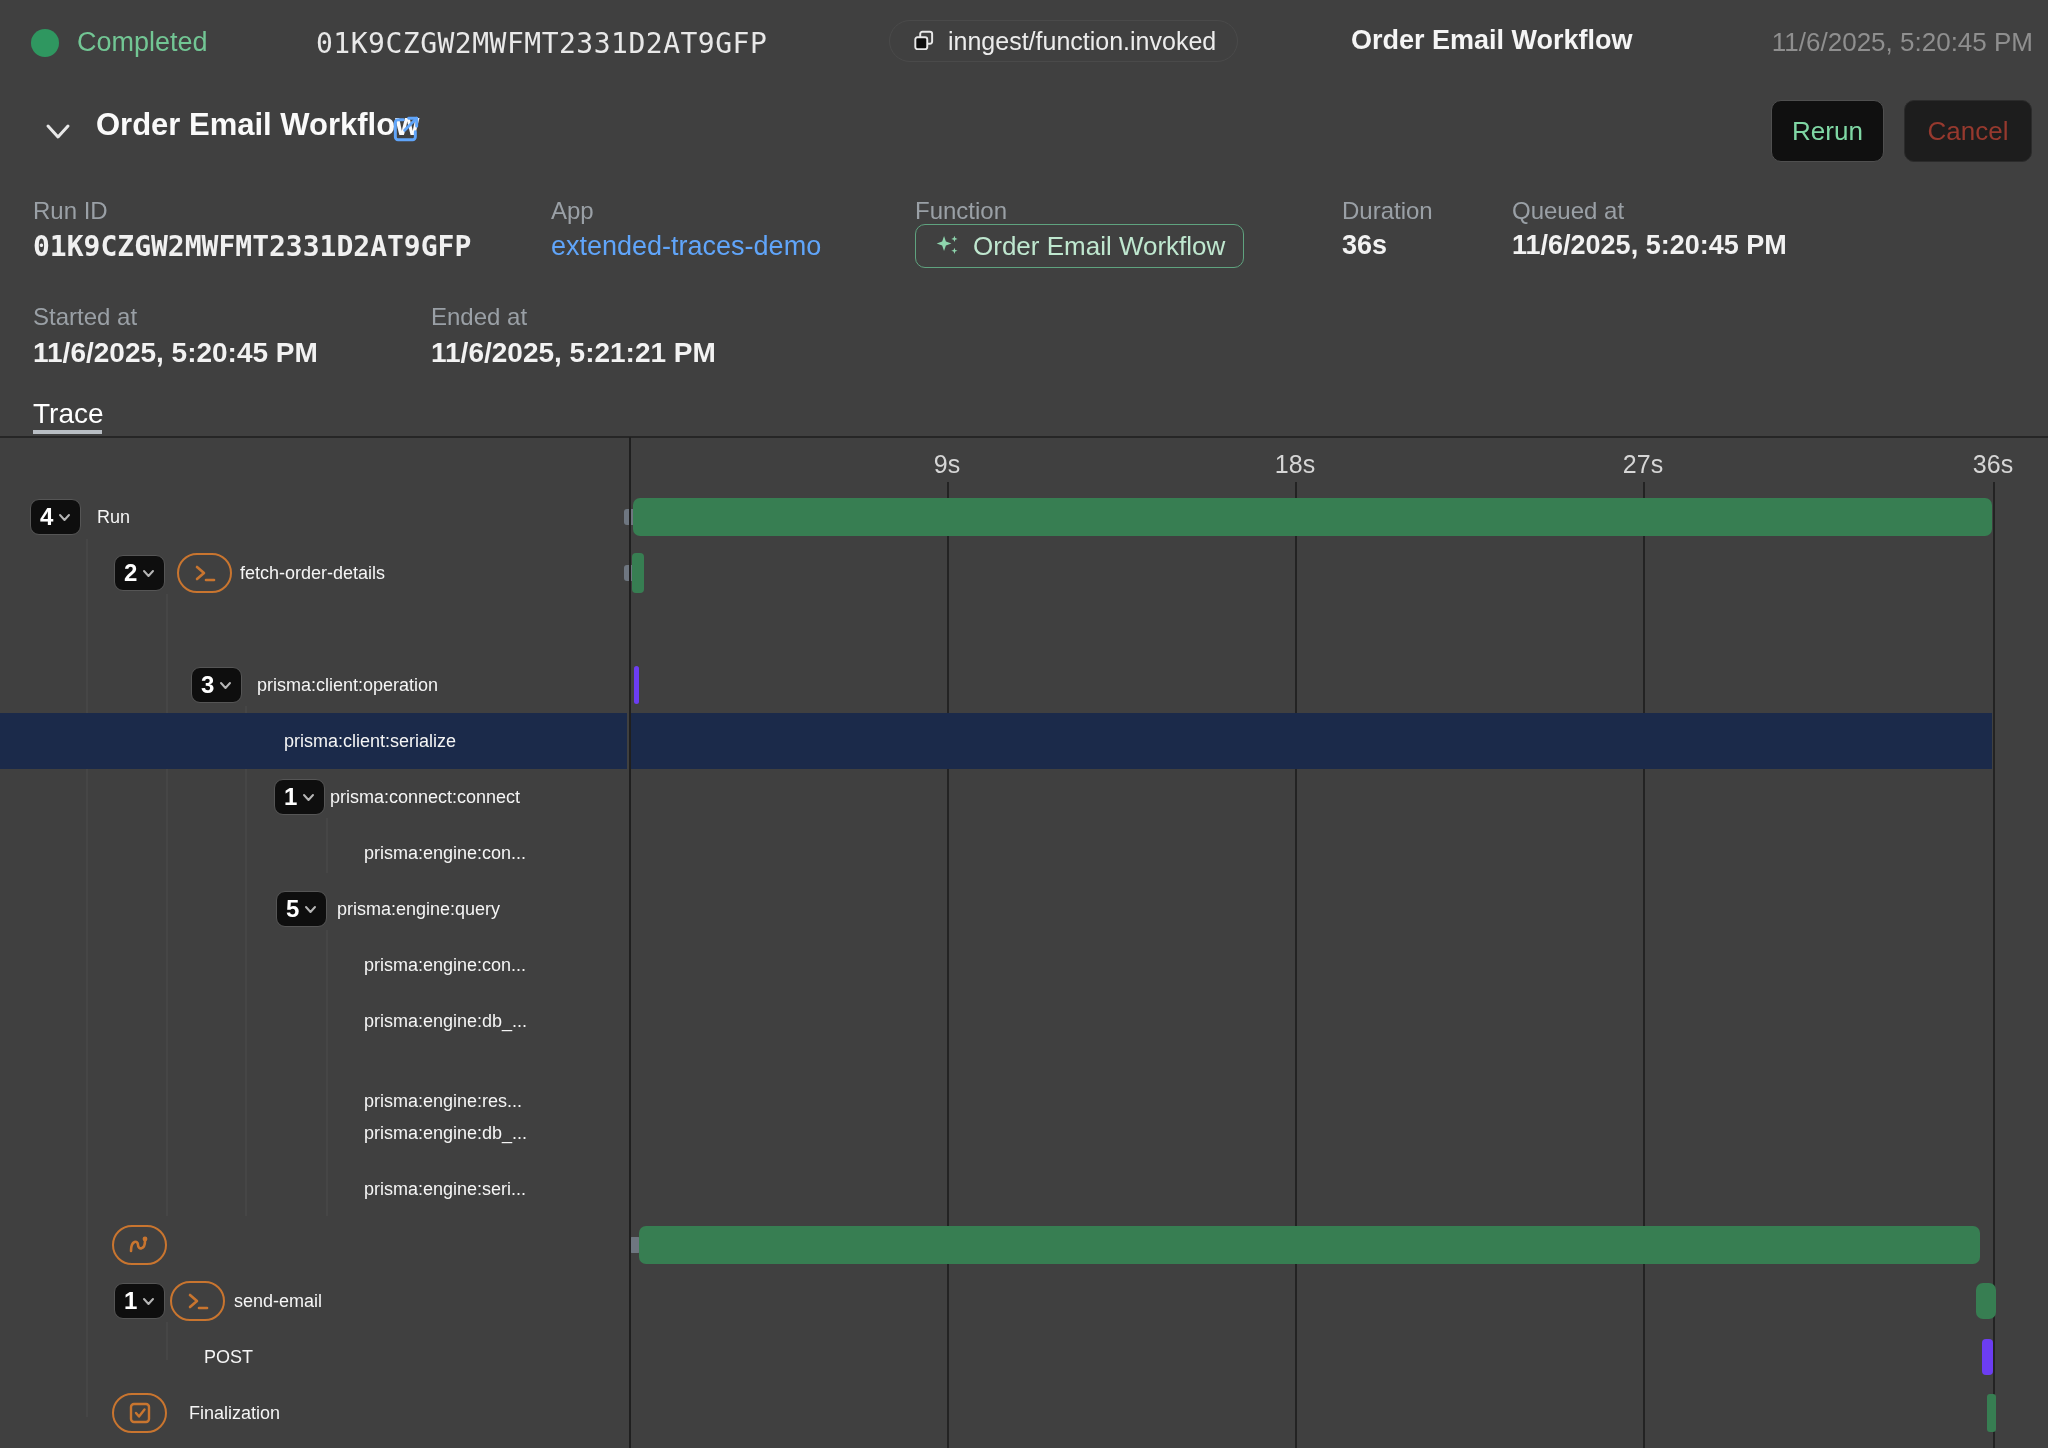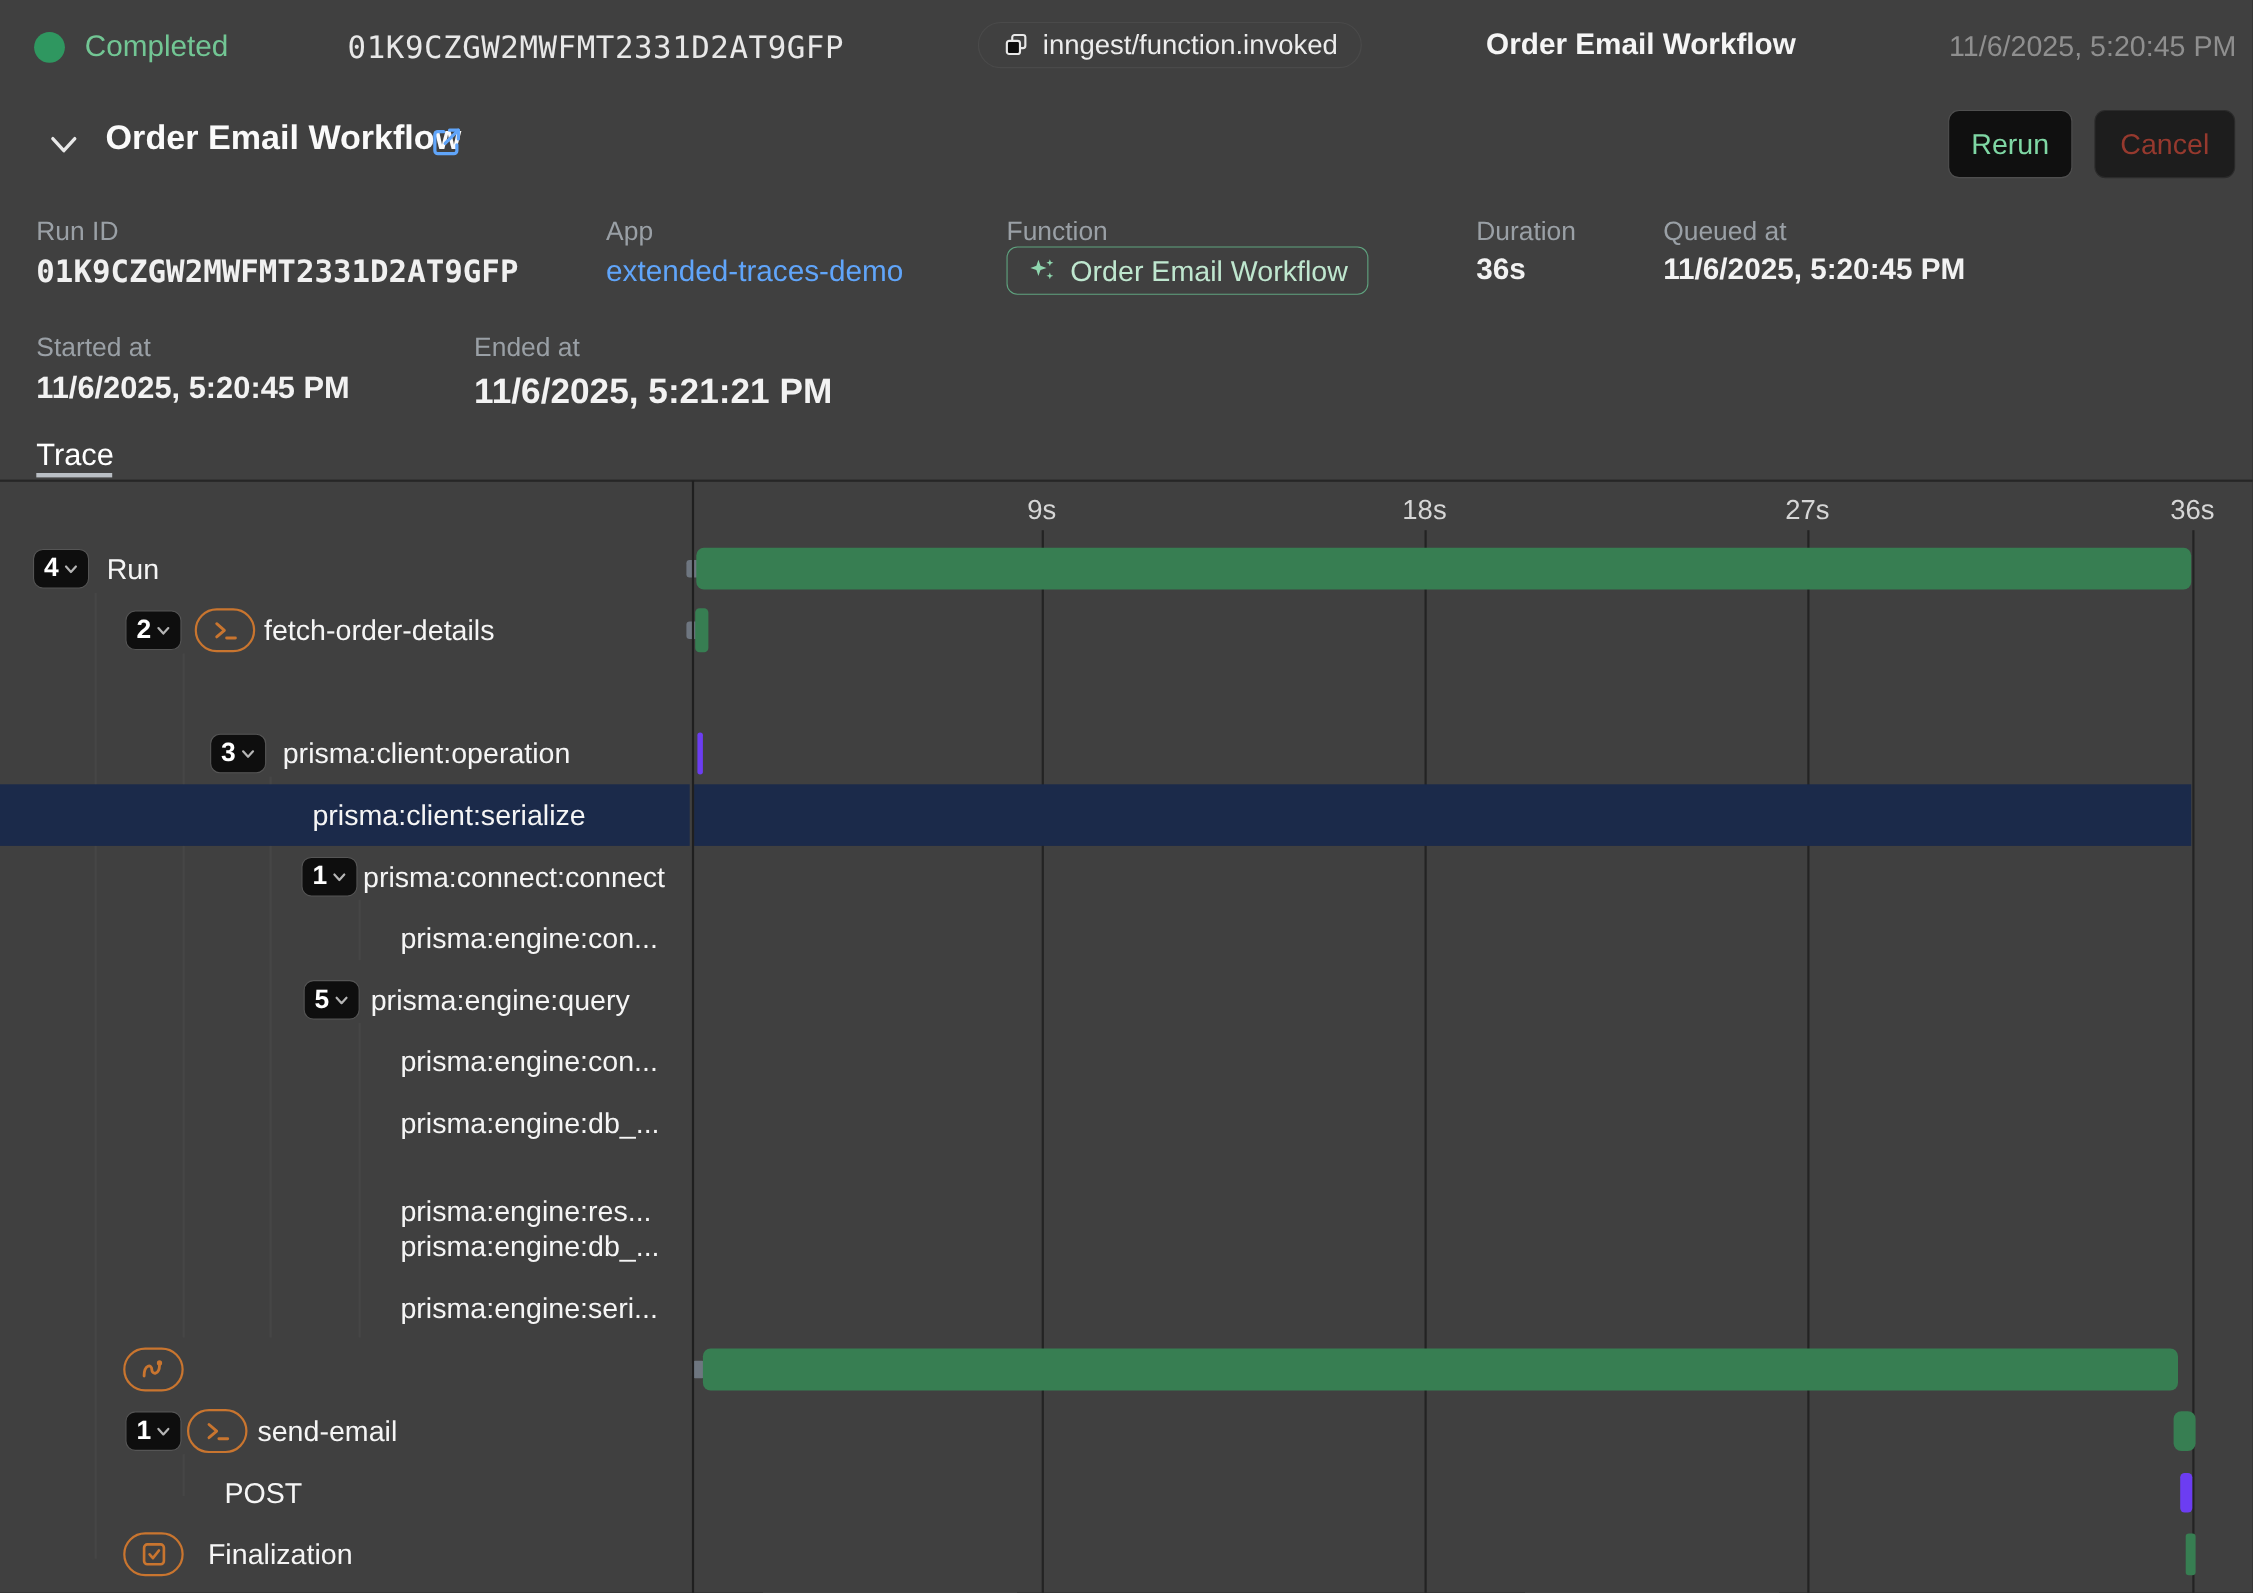--- a/index.html
+++ b/index.html
@@ -42,21 +42,21 @@
   .tab-underline { left:33px; top:430px; width:69px; height:4px; background:#b9bec4; }
   .tab-divider { left:0; top:436px; width:2048px; height:2px; background:#262626; }
 
   
   .tick { top:450px; font-size:25px; color:#d6d6d6; transform:translateX(-50%); }
   .gridline { top:482px; width:2px; height:966px; background:#232323; }
   .panel-divider { left:629px; top:437px; width:2px; height:1011px; background:#1f1f1f; }
   .guide { width:2px; background:#464646; }
   .trace-row { left:0; width:2048px; height:56px; position:absolute; cursor:pointer; }
   .hl { position:absolute; top:0; height:56px; background:#1b2a4a; }
-  .row-label { position:absolute; top:0; line-height:56px; font-size:26px; color:#f5f5f5; white-space:nowrap; }
+  .row-label { position:absolute; top:0; line-height:56px; font-size:18px; color:#f5f5f5; white-space:nowrap; }
   .badge { position:absolute; top:10px; height:36px; padding:0 9px; border:1.5px solid #555;
            border-radius:9px; background:#0e0e0e; display:flex; align-items:center; gap:5px;
            font-size:24px; font-weight:700; color:#fff; cursor:pointer; }
   .icon-pill { position:absolute; top:8px; width:55px; height:40px; border:2px solid #c9752f;
                border-radius:20px; display:flex; align-items:center; justify-content:center; }
   .bar { position:absolute; }
   .bar-green { background:#377e52; }
   .bar-purple { background:#6c3df2; }
   .bar-marker { position:absolute; width:12px; height:16px; top:20px; border-radius:3px; background:#6e7680; }
 </style>
@@ -109,21 +109,21 @@
   <div class="abs lbl" style="left:1342px; top:197px;">Duration</div>
   <div class="abs val" style="left:1342px; top:230px;">36s</div>
 
   <div class="abs lbl" style="left:1512px; top:197px;">Queued at</div>
   <div class="abs val" style="left:1512px; top:230px;">11/6/2025, 5:20:45 PM</div>
 
   <div class="abs lbl" style="left:33px; top:303px;">Started at</div>
   <div class="abs val" style="left:33px; top:337px; font-size:28px;">11/6/2025, 5:20:45 PM</div>
 
   <div class="abs lbl" style="left:431px; top:303px;">Ended at</div>
-  <div class="abs val" style="left:431px; top:337px; font-size:32px;text-align:right;">11/6/2025, 5:21:21 PM</div>
+  <div class="abs val" style="left:431px; top:337px; font-size:28px;text-align:right;">11/6/2025, 5:21:21 PM</div>
 
   <div class="abs tab-trace">Trace</div>
   <div class="abs tab-underline"></div>
   <div class="abs tab-divider"></div>
 
   <div id="trace" class="abs" style="left:0; top:437px; width:2048px; height:1011px;">
       <div class="abs tick" style="left: 947px; top: 13px;">9s</div>
       <div class="abs gridline" style="left: 947px; top: 45px; height: 966px;"></div>
       <div class="abs tick" style="left: 1295px; top: 13px;">18s</div>
       <div class="abs gridline" style="left: 1295px; top: 45px; height: 966px;"></div>

